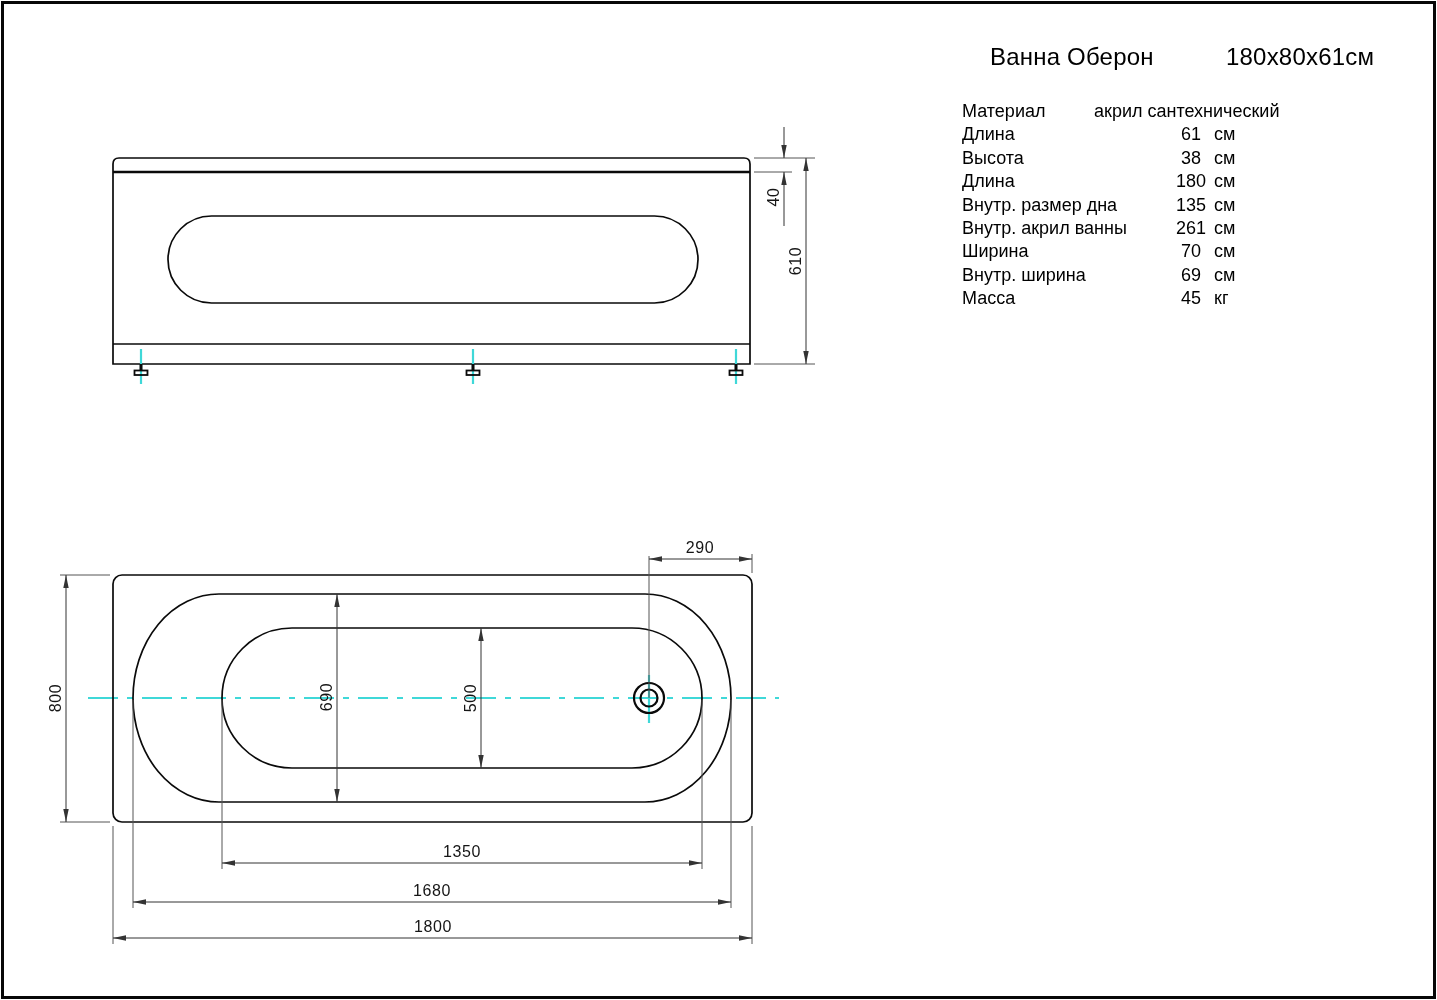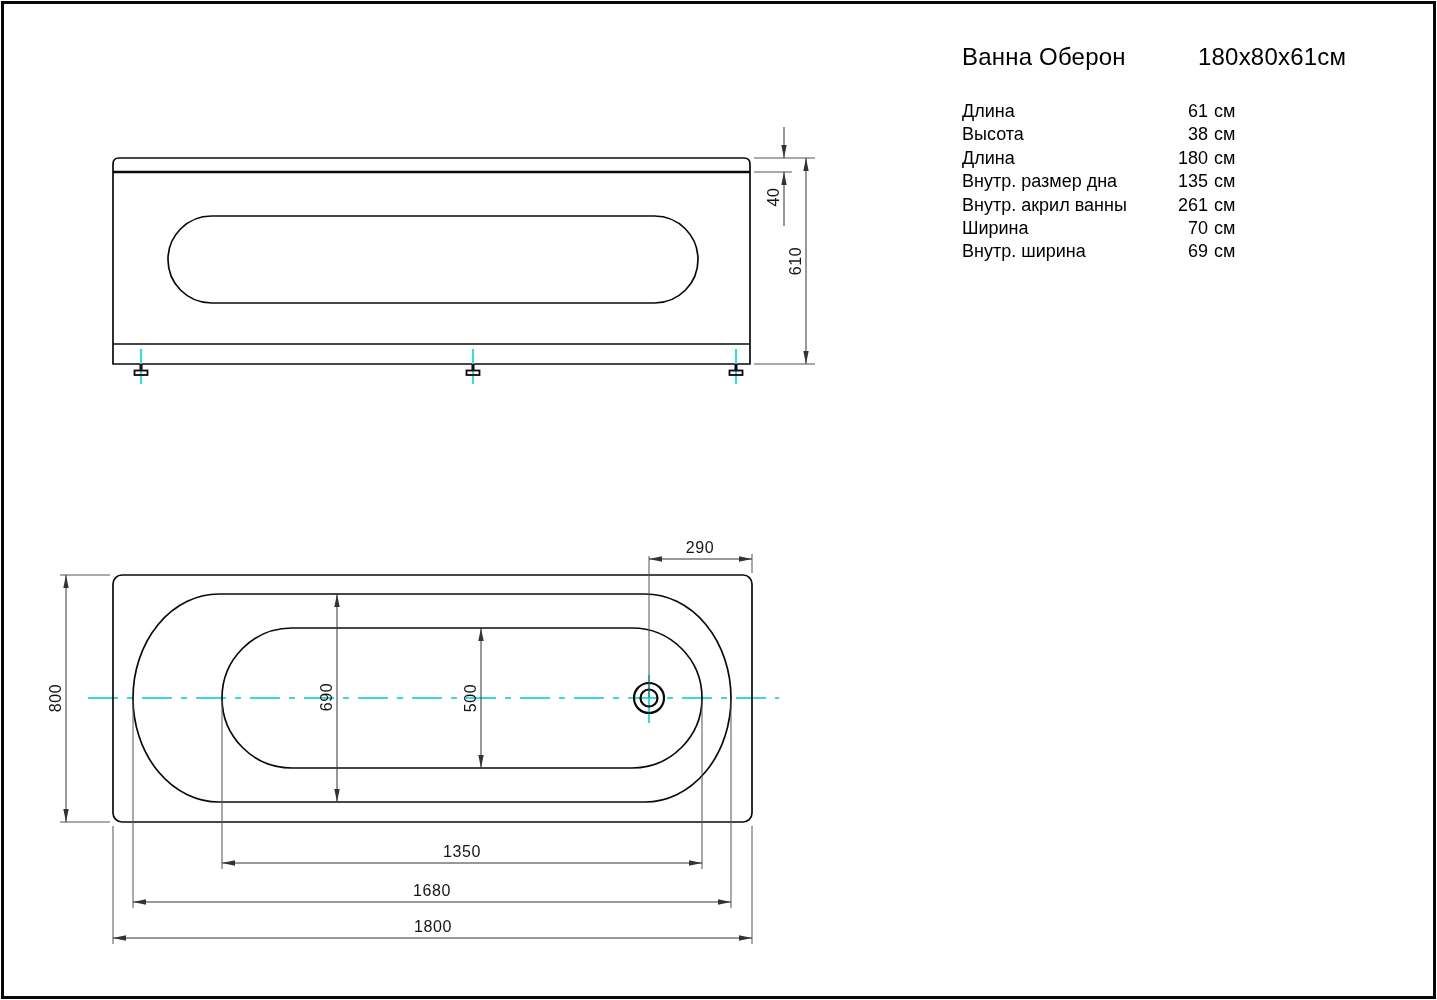--- a/index.html
+++ b/index.html
@@ -8,26 +8,26 @@
     font-family:"Liberation Sans",sans-serif;color:#000;overflow:hidden;
   }
   .page-border{
     position:absolute;left:1px;top:1px;right:1px;bottom:1px;
     border:3px solid #070707;pointer-events:none;
   }
   .drawing-svg{position:absolute;left:0;top:0;}
   
   .info{position:absolute;left:962px;top:44px;}
   .title-row{display:flex;font-size:24px;line-height:26px;margin-bottom:30px;letter-spacing:0.2px;}
-  .title-product{width:236px;}
+  .title-product{width:236px;margin-left:28px;}
   .spec-table{font-size:18px;}
   .spec-row{display:flex;height:23.4px;line-height:23.4px;white-space:nowrap;}
   .spec-label{width:212px;}
   .spec-label.narrow{width:132px;}
-  .spec-num{width:34px;text-align:right;}
+  .spec-num{width:34px;text-align:center;}
   .spec-unit{margin-left:6px;text-align:center;}
   
   .ln{stroke:#0a0a0a;stroke-width:1.7;fill:none;}
   .ln-thick{stroke:#0a0a0a;stroke-width:2.7;fill:none;}
   .ln-thin{stroke:#0a0a0a;stroke-width:1.4;fill:none;}
   .ext{stroke:#555;stroke-width:1;fill:none;}
   .dim{stroke:#333;stroke-width:1;fill:none;}
   .dim-txt{font-family:"Liberation Sans",sans-serif;font-size:16px;fill:#151515;letter-spacing:0.6px;}
   .cl{stroke-width:2.2;fill:none;}
 </style>
@@ -132,20 +132,24 @@
   </g>
 </svg>
 
 <div class="info">
   <div class="title-row">
     <span class="title-product">Ванна Оберон</span>
     <span class="title-size">180x80x61см</span>
   </div>
   <div class="spec-table">
     <div class="spec-row">
+      <span class="spec-label narrow">Материал</span>
+      <span class="spec-value">акрил сантехнический</span>
+    </div>
+    <div class="spec-row">
       <span class="spec-label">Длина</span>
       <span class="spec-num">61</span>
       <span class="spec-unit">см</span>
     </div>
     <div class="spec-row">
       <span class="spec-label">Высота</span>
       <span class="spec-num">38</span>
       <span class="spec-unit">см</span>
     </div>
     <div class="spec-row">
@@ -166,14 +170,19 @@
     <div class="spec-row">
       <span class="spec-label">Ширина</span>
       <span class="spec-num">70</span>
       <span class="spec-unit">см</span>
     </div>
     <div class="spec-row">
       <span class="spec-label">Внутр. ширина</span>
       <span class="spec-num">69</span>
       <span class="spec-unit">см</span>
     </div>
+    <div class="spec-row">
+      <span class="spec-label">Масса</span>
+      <span class="spec-num">45</span>
+      <span class="spec-unit">кг</span>
+    </div>
   </div>
 </div>
 
 </body></html>

